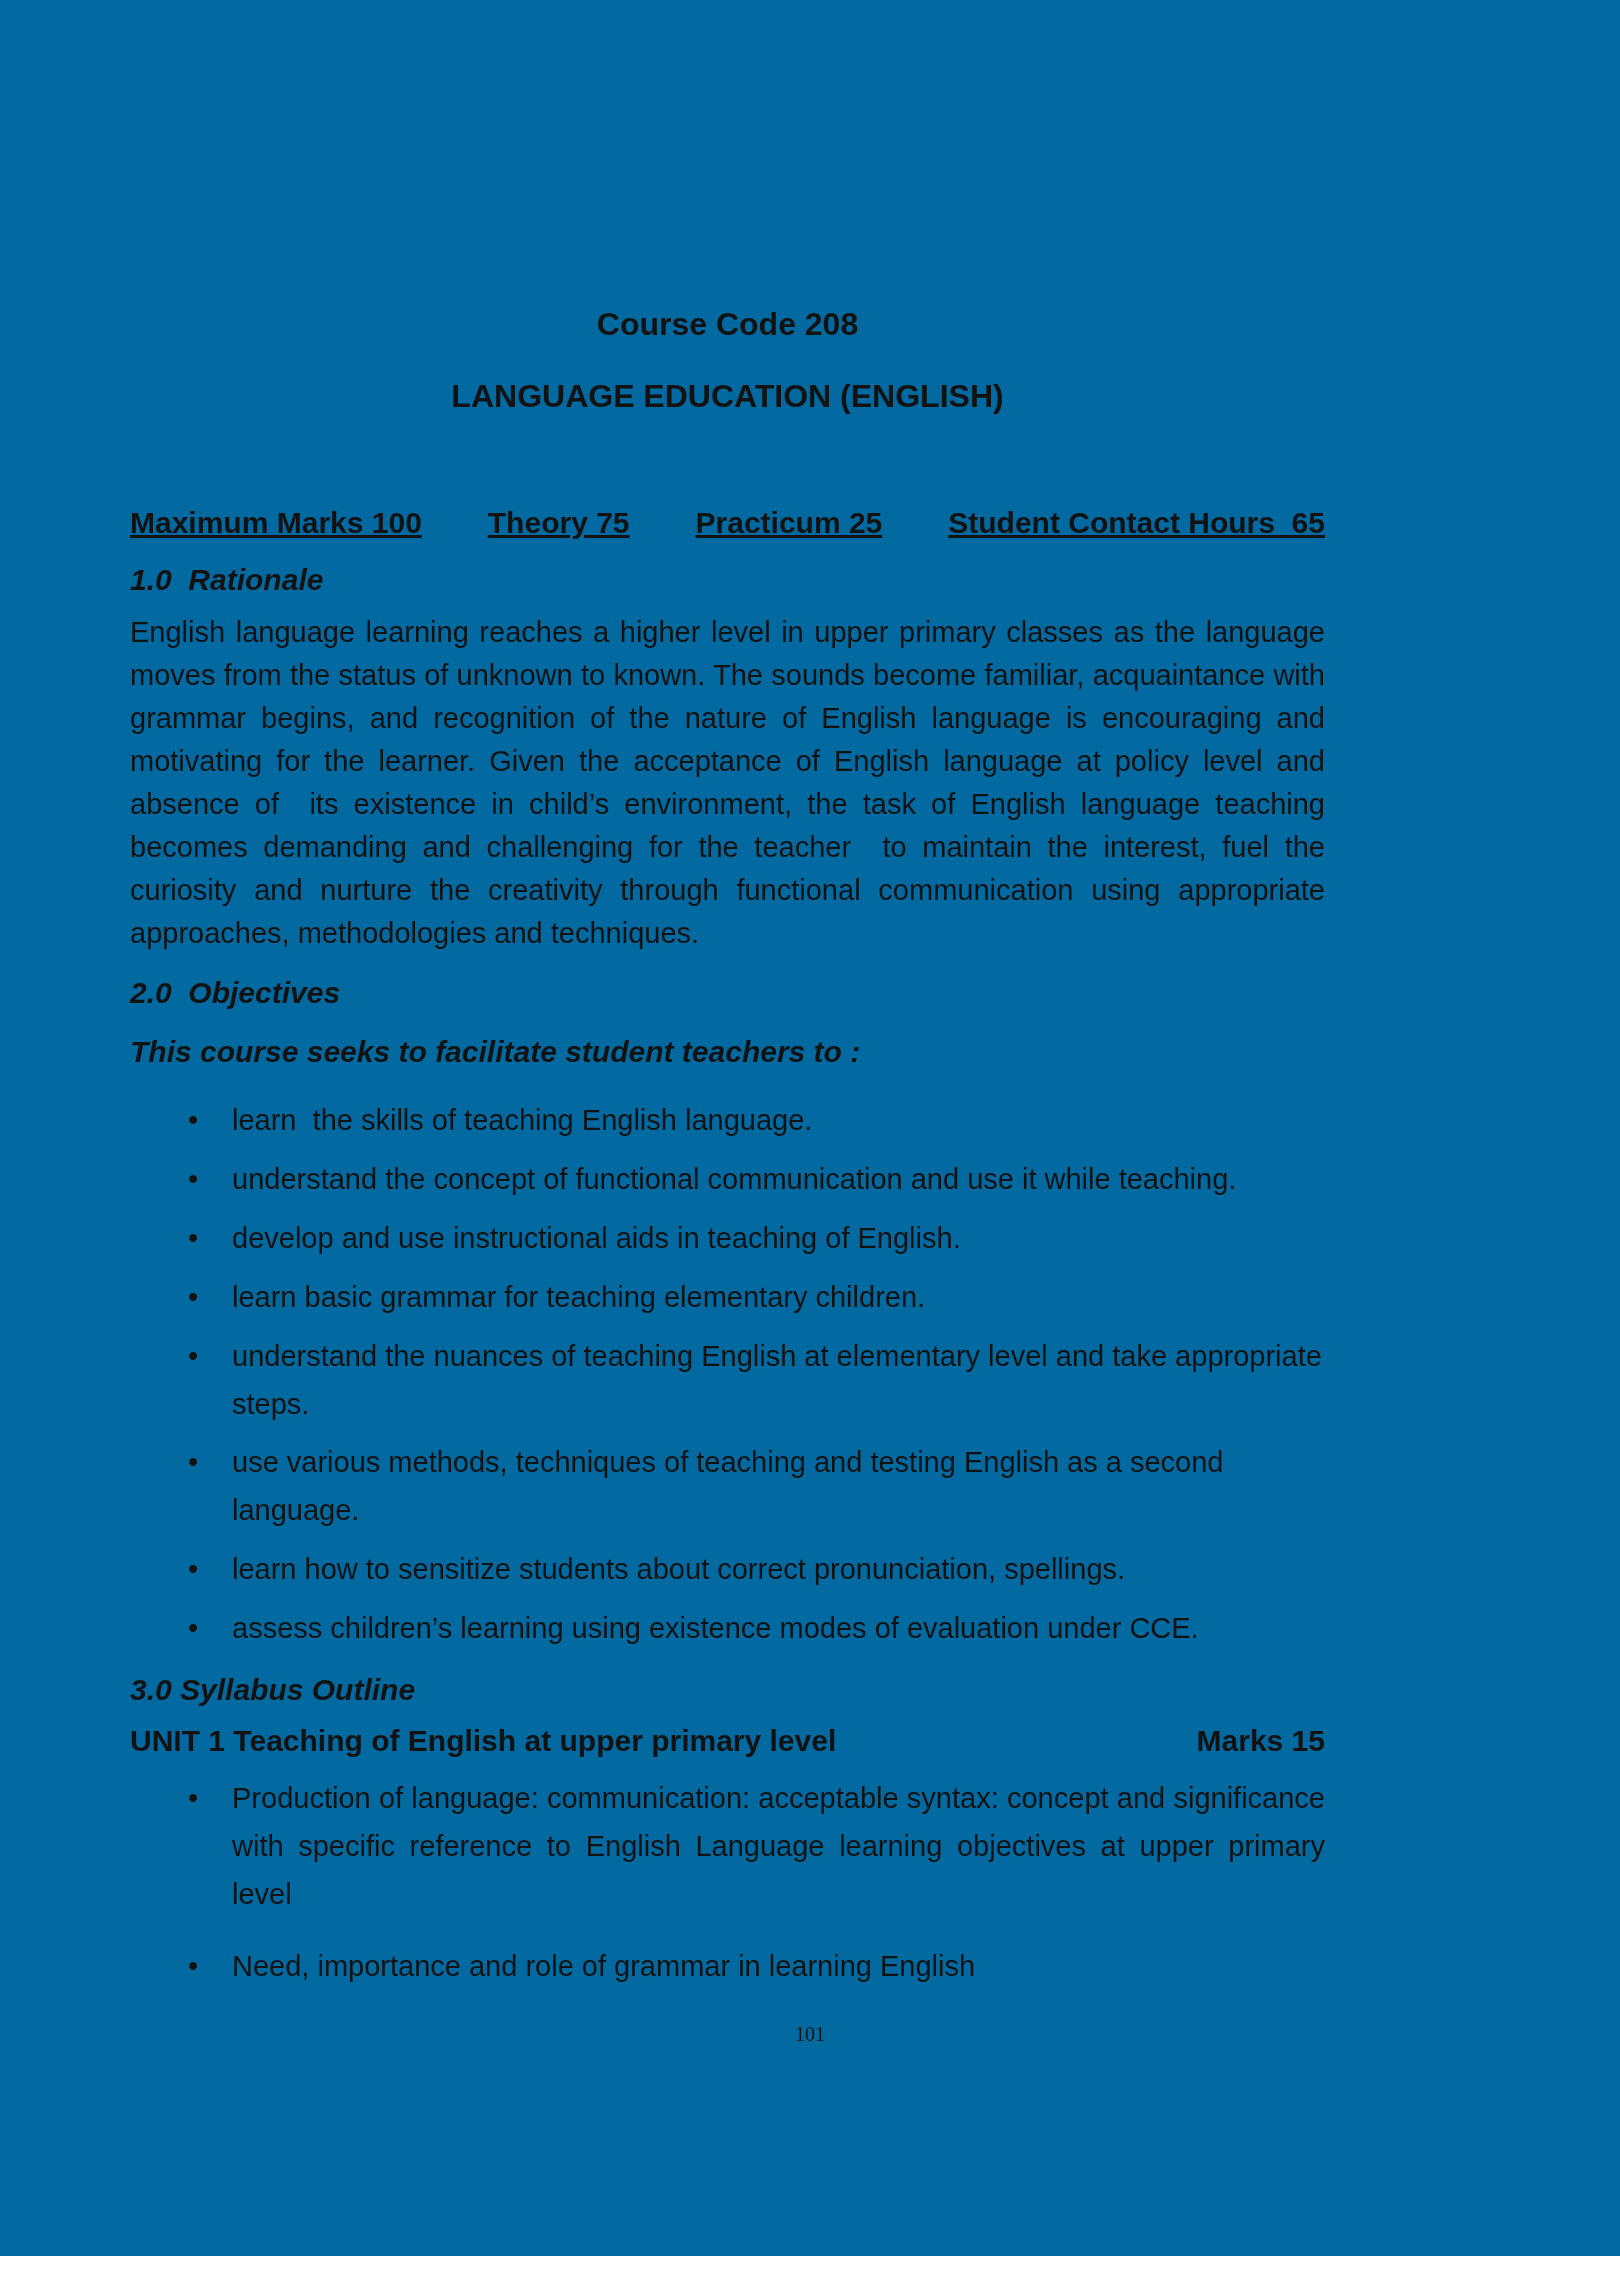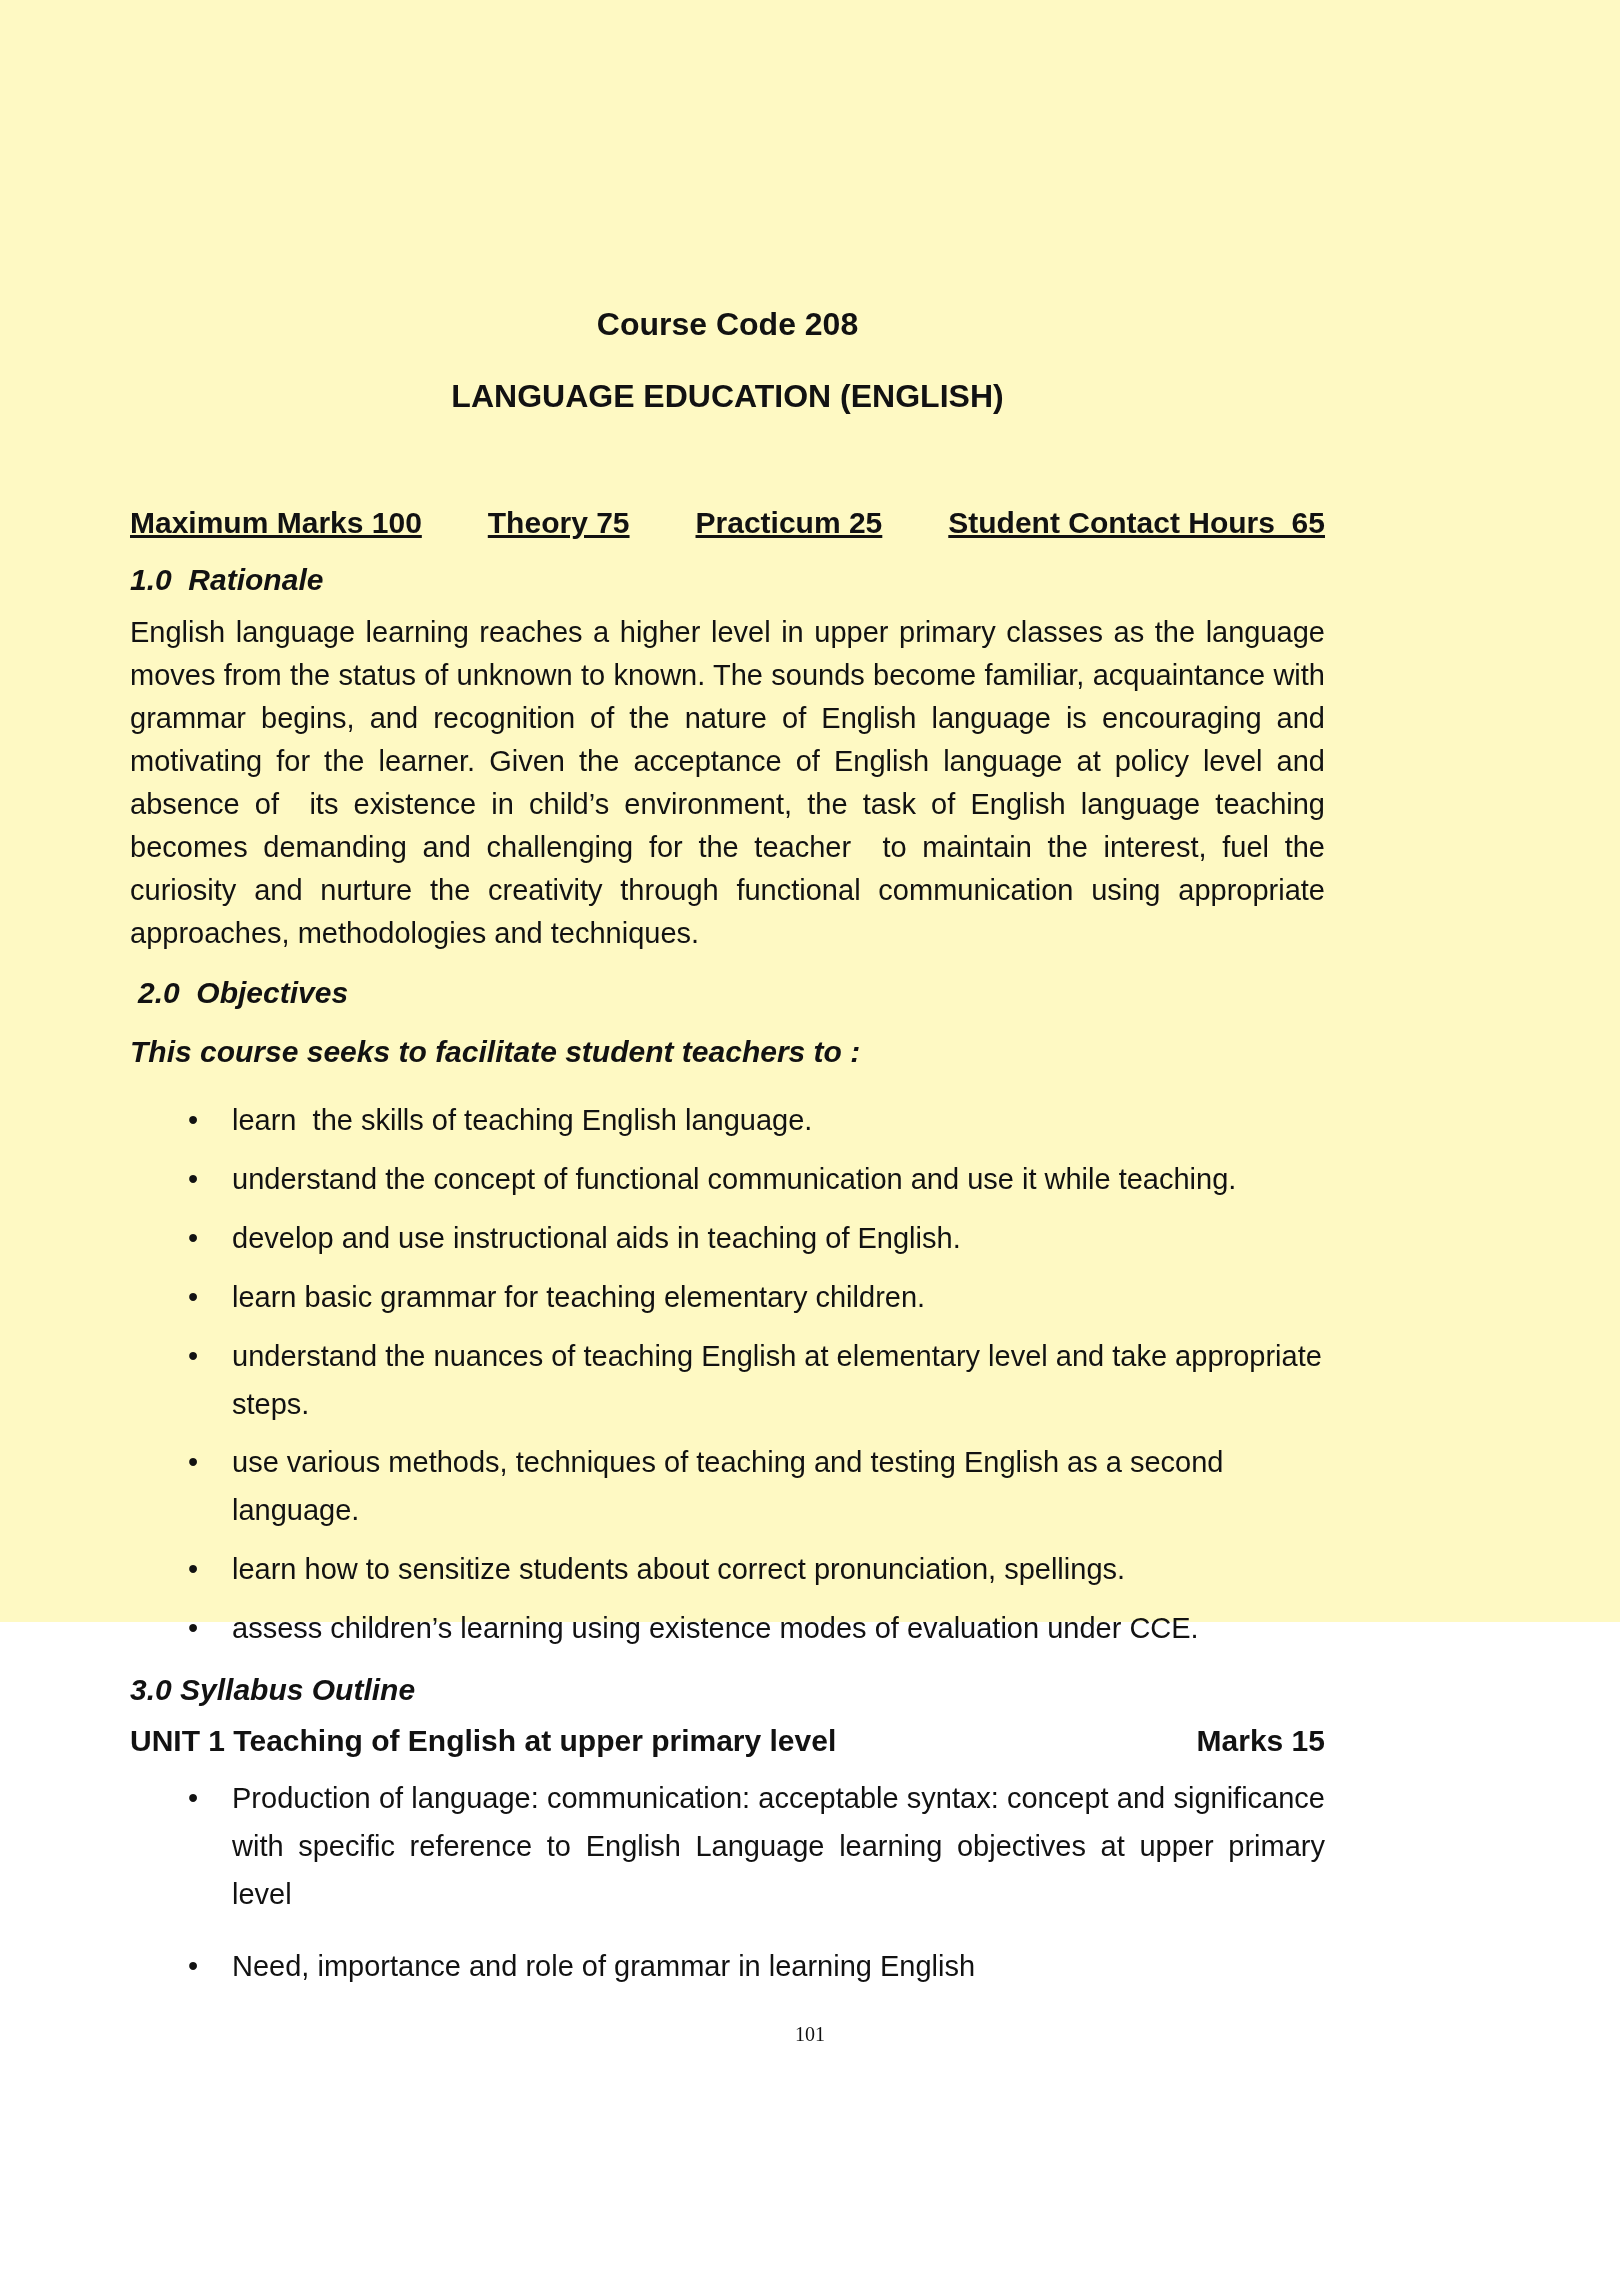--- a/index.html
+++ b/index.html
@@ -7,22 +7,22 @@
     width: 1620px;
     height: 2293px;
     background: #ffffff;
     color: #121212;
     font-family: "Liberation Sans", sans-serif;
     overflow: hidden;
   }
   .page {
     position: relative;
     width: 1620px;
-    height: 1622px;
-    background: #fef9c3;
+    height: 2256px;
+    background: #0369a1;
   }
   .content {
     margin-left: 130px;
     width: 1195px;
     padding-top: 303px;
   }
   .title {
     text-align: center;
     font-weight: 700;
     font-size: 32px;
@@ -41,21 +41,21 @@
     text-decoration: underline;
   }
   .heading {
     font-weight: 700;
     font-size: 30px;
     line-height: 43px;
     white-space: pre-wrap;
     font-style: italic;
   }
   .h-rationale  { margin-top: 13.7px; }
-  .h-objectives { margin-top: 15.7px; margin-left: 8px; }
+  .h-objectives { margin-top: 15.7px; }
   .h-syllabus   { margin-top: 16px; }
   .para {
     margin-top: 10.8px;
     font-size: 29px;
     line-height: 43px;
     text-align: justify;
     white-space: pre-wrap;
   }
   .intro {
     margin-top: 15.7px;

